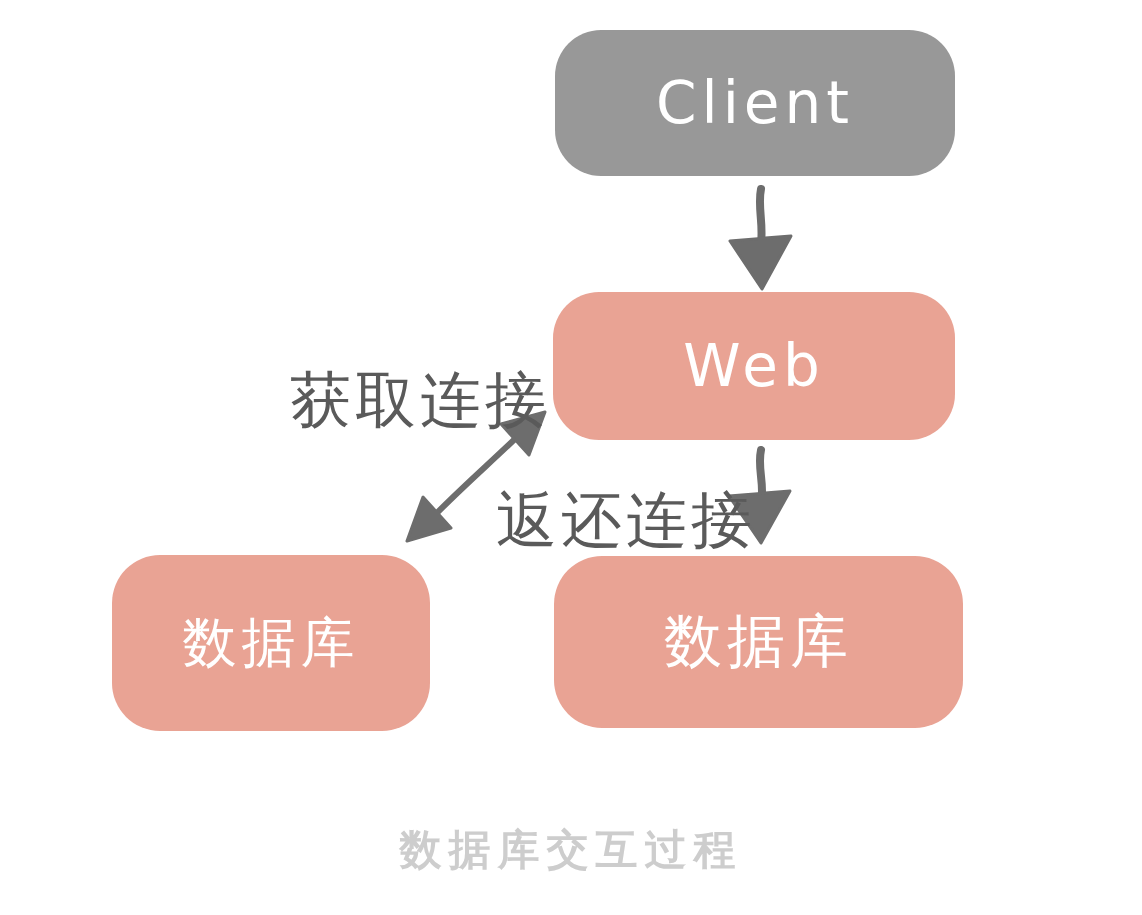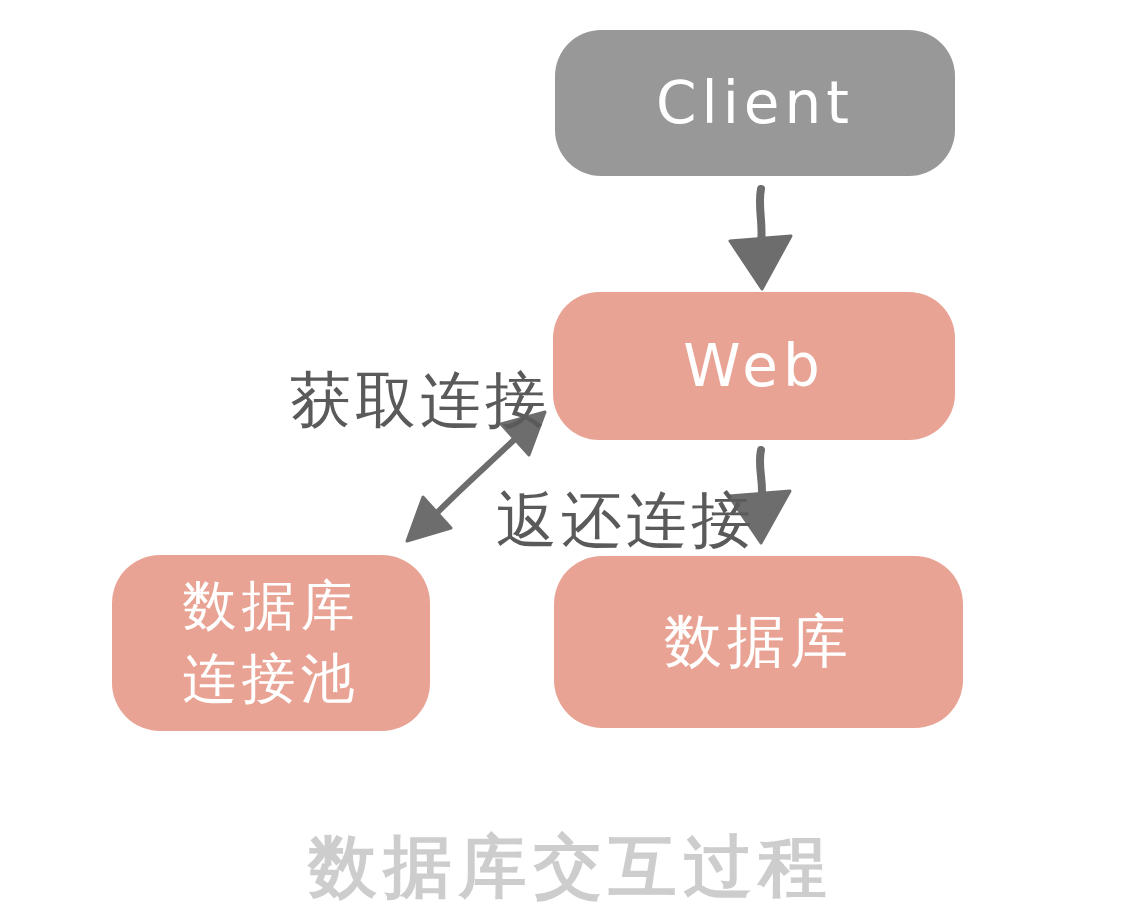--- a/index.html
+++ b/index.html
@@ -69,21 +69,21 @@
     white-space: nowrap;
   }
   .label-acquire { left: 290px; top: 360px; }
   .label-release { left: 462px; top: 480px; margin-left: 34px; }
   .diagram-title {
     position: absolute;
     left: 0; right: 0;
     top: 822px;
     text-align: center;
     color: #cdcdcd;
-    font-size: 68px;
+    font-size: 42px;
     letter-spacing: 7px;
     font-weight: bold;
   }
 </style>
 </head>
 <body>
 
 <div class="canvas">
 
   <svg class="arrow-layer" viewBox="0 0 1142 915">
@@ -108,21 +108,20 @@
   <div class="node node-web">
     <span>Web</span>
   </div>
 
   <div class="node node-client">
     <span>Client</span>
   </div>
 
   <div class="node node-pool">
     <span>数据库</span>
-    <span>连接池</span>
   </div>
 
   <div class="node node-db">
     <span>数据库</span>
   </div>
 
   <div class="edge-label label-acquire">获取连接</div>
 
   <div class="edge-label label-release">返还连接</div>
 

